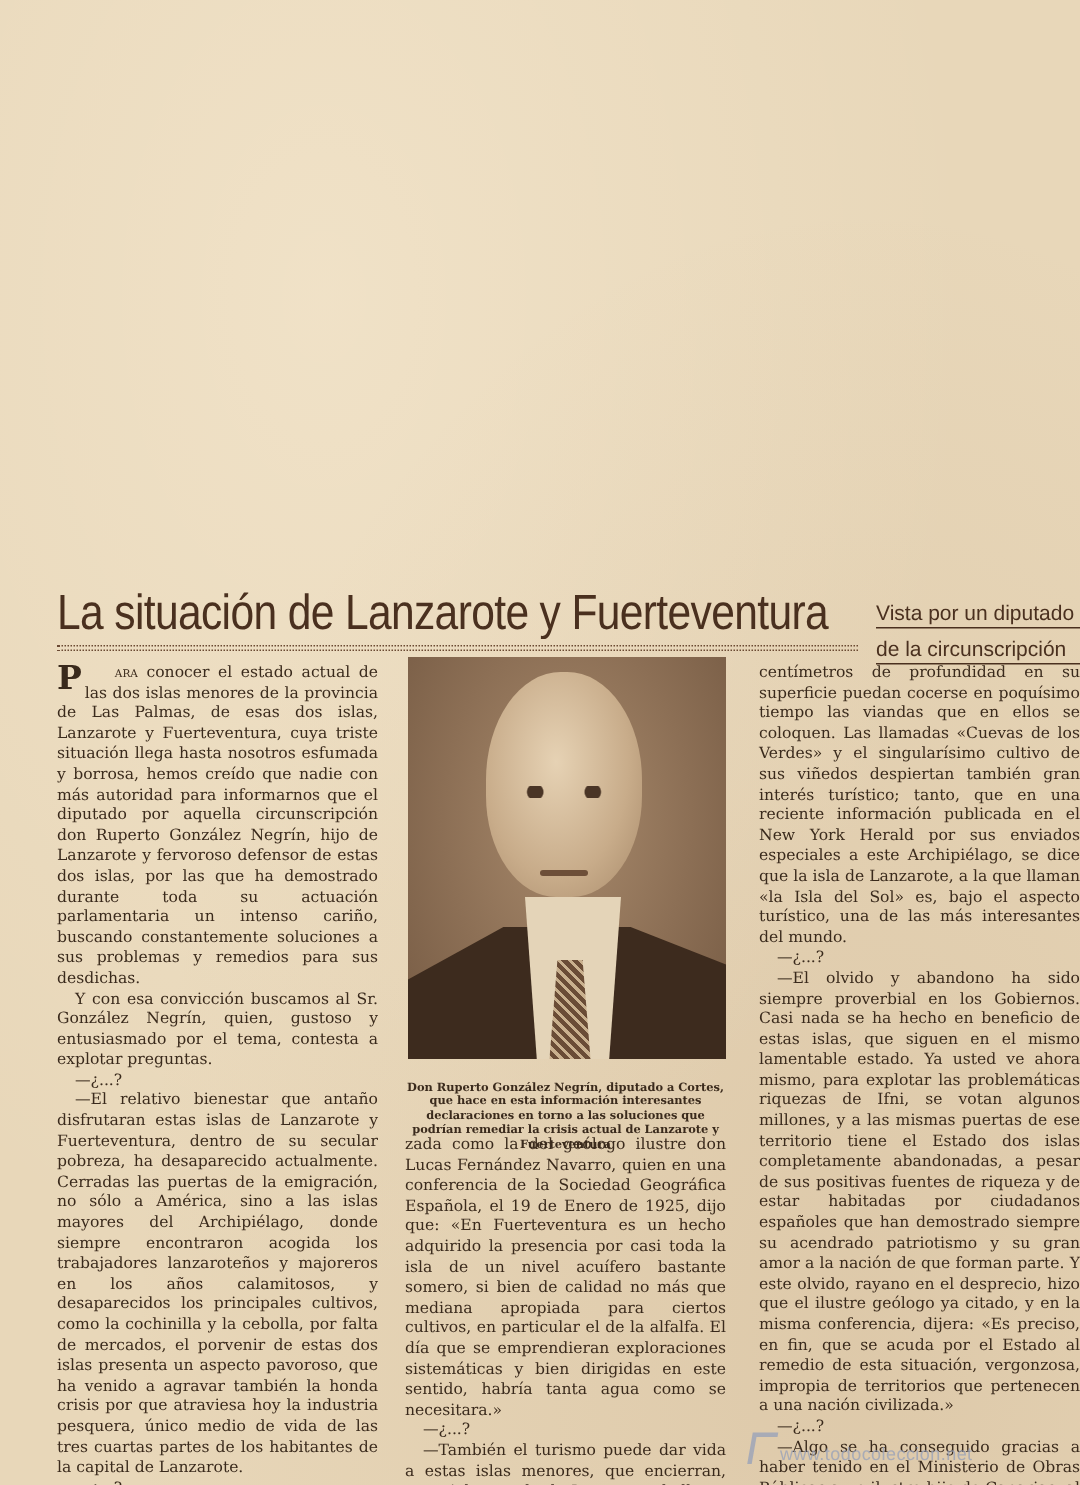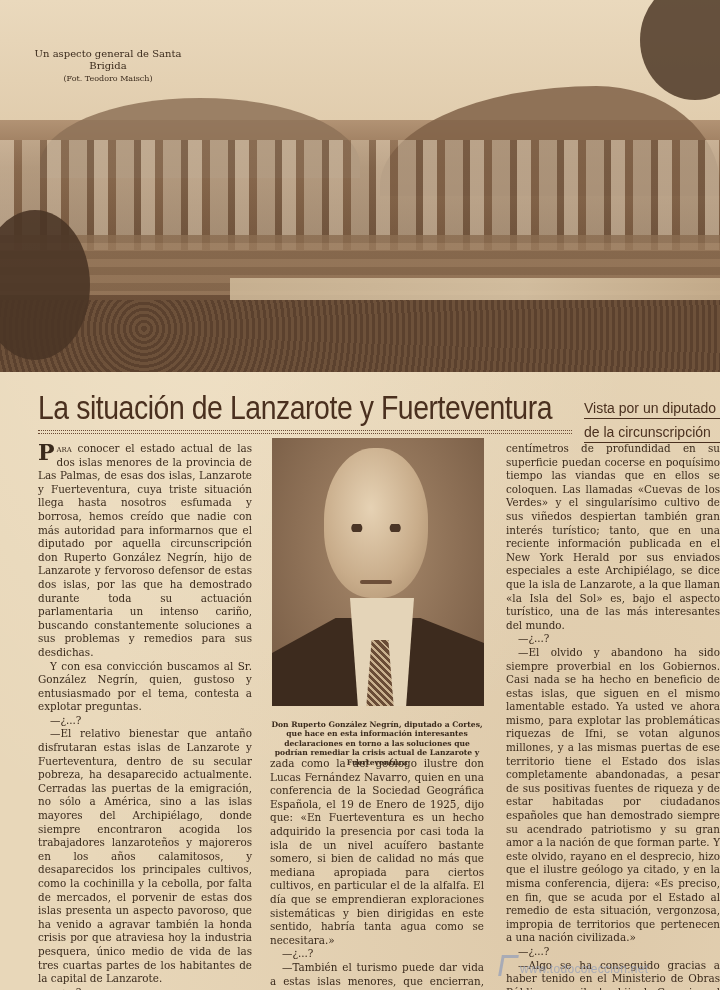--- a/index.html
+++ b/index.html
@@ -64,21 +64,21 @@
 
   
   .col { position:absolute; font-size:10.4px; line-height:13.6px; text-align:justify; color:#3a2a1c; }
   .col p { margin:0; text-indent:12px; }
   .col p.noindent { text-indent:0; }
   .col p.q { text-indent:12px; }
   .col1 { left:38px; top:442px; width:214px; }
   .col2 { left:270px; top:757px; width:214px; }
   .col3 { left:506px; top:442px; width:214px; }
   .dropcap { float:left; font-size:22px; line-height:19px; margin-right:2px; margin-top:1px; font-weight:bold; color:#3a2a1c; }
-  .smallcaps { font-variant: small-caps; }
+  .smallcaps { font-variant: small-caps; margin-left: 20px; }
   .italic { }
 
   
   .portrait {
     position:absolute; left:272px; top:438px; width:212px; height:268px; overflow:hidden;
     background: radial-gradient(ellipse at 50% 40%, #a88a6c 0%, #8c6f55 55%, #755a43 100%);
   }
   .portrait .head { position:absolute; left:52px; top:10px; width:104px; height:150px;
     background: radial-gradient(ellipse at 45% 40%, #e6d2b4 0%, #c8ac8a 60%, #a88a6a 100%);
     border-radius: 48% 48% 45% 45%; }
@@ -100,36 +100,20 @@
     font-family:"Liberation Sans", sans-serif; font-size:12px; color:rgba(150,160,185,0.75);
     letter-spacing:0.3px; white-space:nowrap;
   }
   .watermark .logo { display:inline-block; width:14px; height:18px; border-left:3px solid rgba(150,160,185,0.75); border-top:3px solid rgba(150,160,185,0.75); margin-right:3px; vertical-align:-3px; transform:skewX(-10deg); }
 </style>
 </head>
 <body>
 
 <div class="page">
 
-  <div class="landscape">
-    <div class="sky"></div>
-    <div class="mountain-left"></div>
-    <div class="mountain-right"></div>
-    <div class="town"></div>
-    <div class="fields"></div>
-    <div class="wall"></div>
-    <div class="foreground"></div>
-    <div class="tree-left"></div>
-    <div class="tree-right"></div>
-    <div class="photo-caption">
-      <span>Un aspecto general de Santa</span><br>
-      <span>Brigida</span>
-      <span class="credit">(Fot. Teodoro Maisch)</span>
-    </div>
-  </div>
 
   <div class="headline">La situación de Lanzarote y Fuerteventura</div>
   <div class="headline-rule"></div>
   <div class="subhead">
     <span class="line">Vista por un diputado</span>
     <span class="line">de la circunscripción</span>
   </div>
 
   <div class="col col1">
     <p class="noindent"><span class="dropcap">P</span><span class="smallcaps">ara</span><span> conocer el estado actual de las dos islas menores de la provincia de Las Palmas, de esas dos islas, Lanzarote y Fuerteventura, cuya triste situación llega hasta nosotros esfumada y borrosa, hemos creído que nadie con más autoridad para informarnos que el diputado por aquella circunscripción don Ruperto González Negrín, hijo de Lanzarote y fervoroso defensor de estas dos islas, por las que ha demostrado durante toda su actuación parlamentaria un intenso cariño, buscando constantemente soluciones a sus problemas y remedios para sus desdichas.</span></p>

